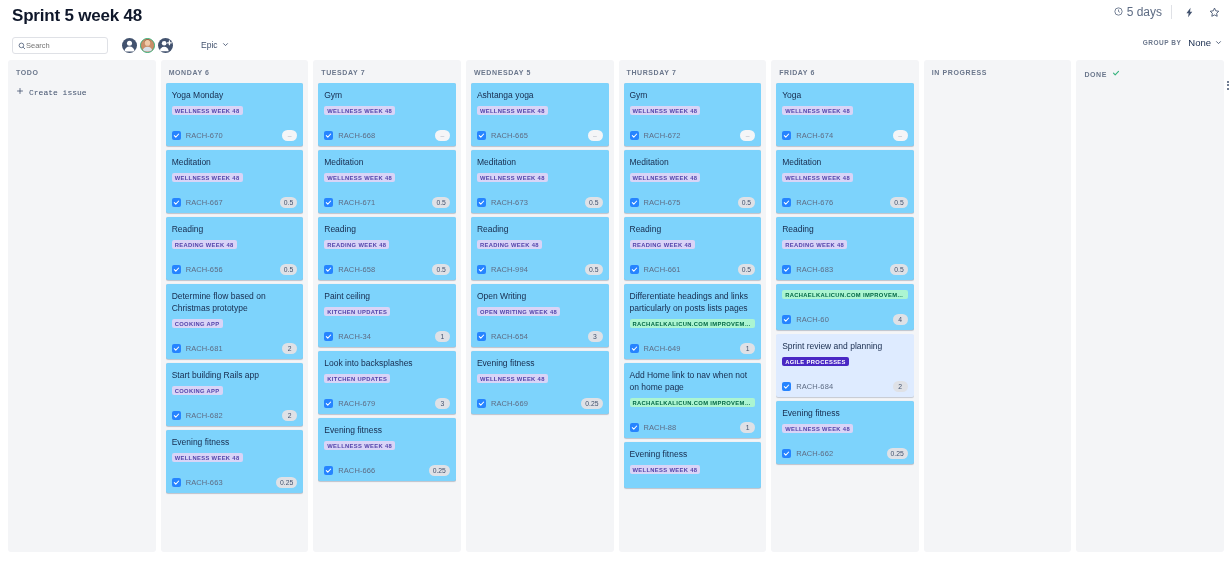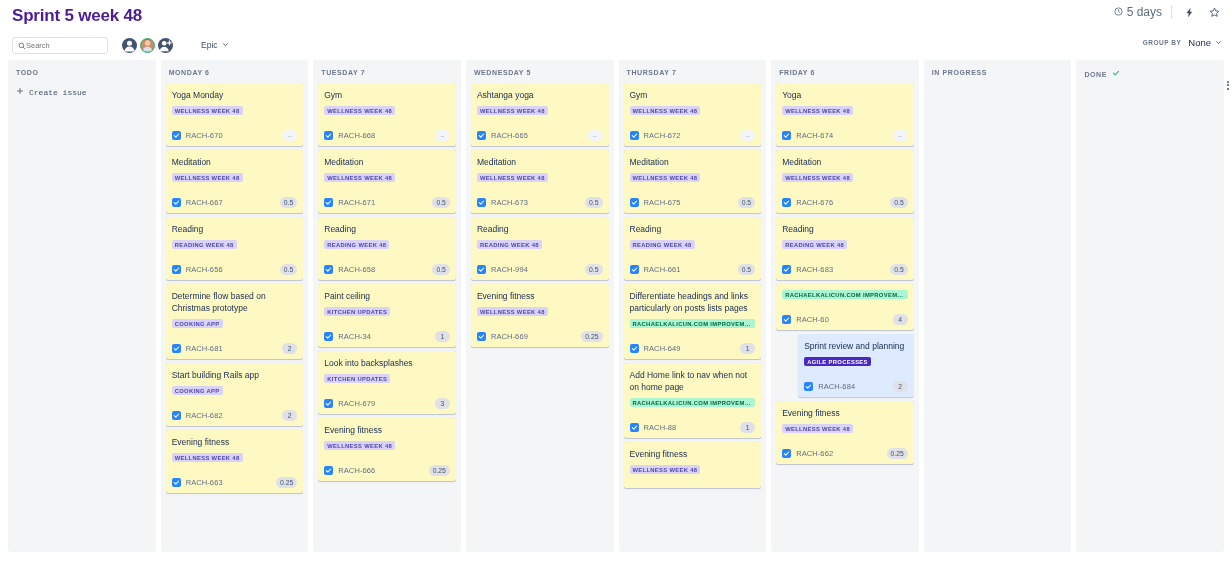--- a/index.html
+++ b/index.html
@@ -16,21 +16,21 @@
     position: relative;
     height: 30px;
     padding: 5px 12px 0 12px;
     display: flex;
     align-items: flex-start;
   }
   .sprint-title {
     font-size: 17px;
     font-weight: 700;
     letter-spacing: -0.2px;
-    color: #4c1d95;
+    color: #0f172a;
     line-height: 22px;
   }
   .topbar-right {
     position: absolute;
     right: 10px; top: 4px;
     display: flex;
     align-items: center;
     gap: 9px;
     font-size: 12px;
     color: #5e6c84;
@@ -135,30 +135,29 @@
   .create-issue {
     display: flex; align-items: center; gap: 5px;
     font-size: 8px; color: #42526e;
     padding: 4px 3px;
     cursor: pointer;
     font-family: Liberation Mono, monospace;
   }
 
   
   .card {
-    background: #fef9c3;
+    background: #7dd3fc;
     border-radius: 2px;
     box-shadow: 0 1px 1px rgba(9,30,66,0.22), 0 0 1px rgba(9,30,66,0.18);
     padding: 6px 6px 5px 6px;
     cursor: pointer;
   }
   .card.selected {
     background: #deebff;
     box-shadow: 0 1px 1px rgba(9,30,66,0.20);
-    margin-left: 22px;
   }
   .card-title {
     font-size: 8.5px;
     line-height: 12px;
     color: #172b4d;
     margin-bottom: 5px;
   }
   .epic-badge {
     display: inline-block;
     font-size: 5.8px;
@@ -463,20 +462,29 @@
           </div></div>
         <div class="card"><div class="card-title">Reading</div><div class="epic-badge epic-purple">READING WEEK 48</div><div class="card-foot">
             <span class="task-icon">
               <svg width="7" height="7" viewBox="0 0 16 16" fill="none" stroke="#ffffff" stroke-width="2.4" stroke-linecap="round" stroke-linejoin="round">
                 <path d="M3 8.4l3.4 3.4L13 4.6"></path>
               </svg>
             </span>
             <span class="issue-key">RACH-994</span>
             <span class="estimate">0.5</span>
           </div></div>
+        <div class="card"><div class="card-title">Open Writing</div><div class="epic-badge epic-purple">OPEN WRITING WEEK 48</div><div class="card-foot">
+            <span class="task-icon">
+              <svg width="7" height="7" viewBox="0 0 16 16" fill="none" stroke="#ffffff" stroke-width="2.4" stroke-linecap="round" stroke-linejoin="round">
+                <path d="M3 8.4l3.4 3.4L13 4.6"></path>
+              </svg>
+            </span>
+            <span class="issue-key">RACH-654</span>
+            <span class="estimate">3</span>
+          </div></div>
         <div class="card"><div class="card-title">Evening fitness</div><div class="epic-badge epic-purple">WELLNESS WEEK 48</div><div class="card-foot">
             <span class="task-icon">
               <svg width="7" height="7" viewBox="0 0 16 16" fill="none" stroke="#ffffff" stroke-width="2.4" stroke-linecap="round" stroke-linejoin="round">
                 <path d="M3 8.4l3.4 3.4L13 4.6"></path>
               </svg>
             </span>
             <span class="issue-key">RACH-669</span>
             <span class="estimate">0.25</span>
           </div></div>
       </div>

